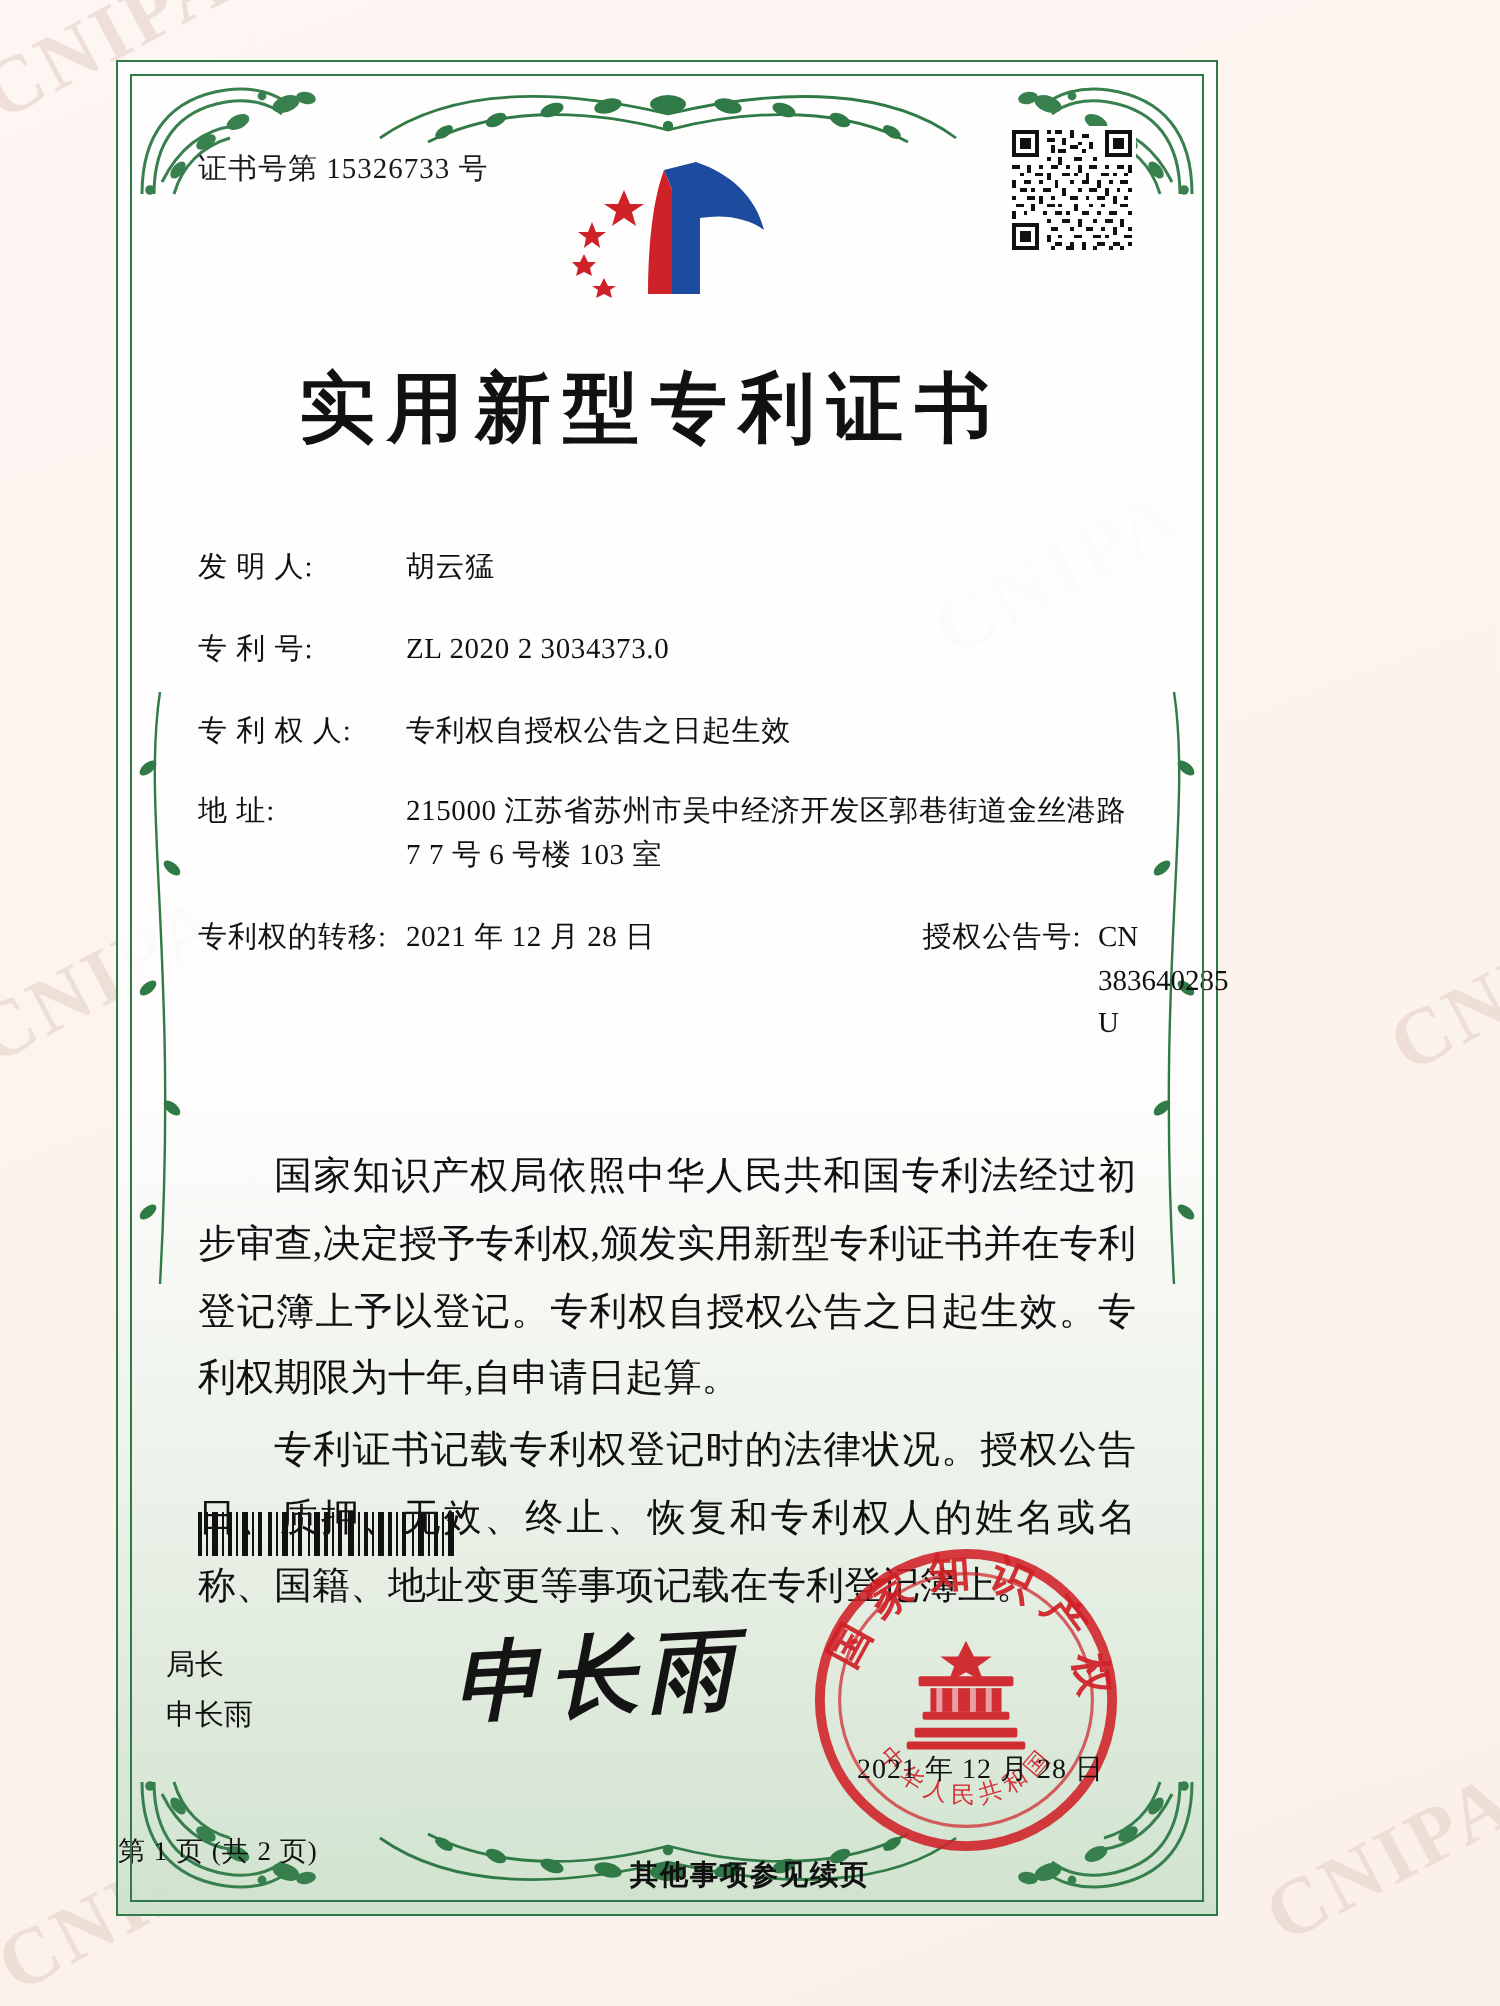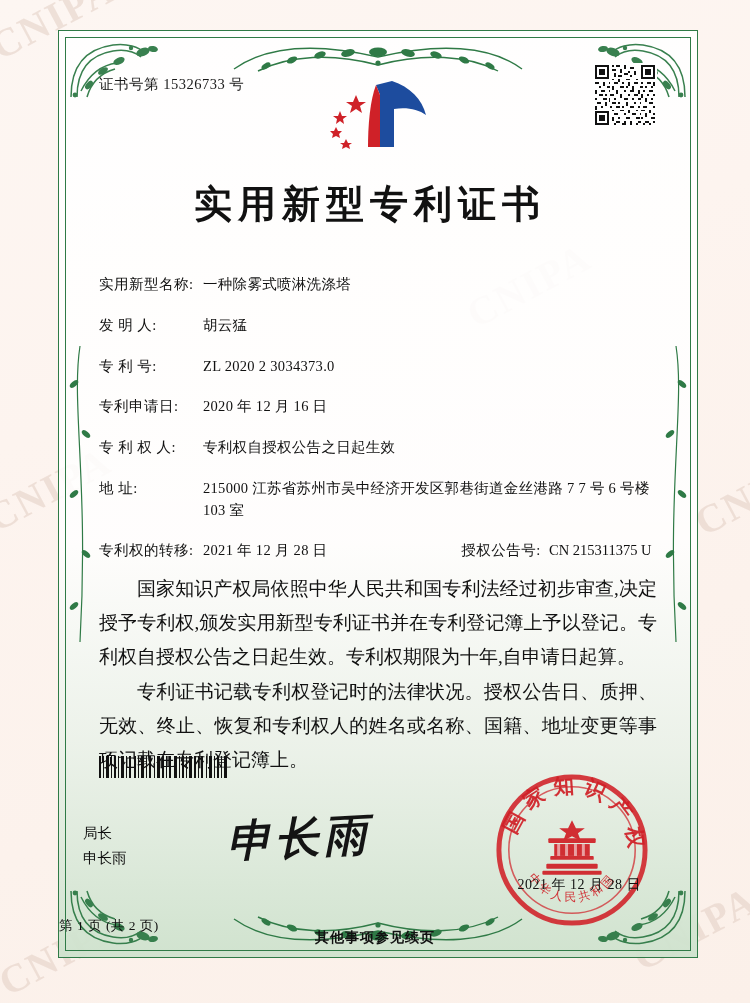--- a/index.html
+++ b/index.html
@@ -38,21 +38,21 @@
   .wm3 { top: 466px; left: -18px; font-size: 40px; transform: rotate(-28deg); }
   .wm4 { top: 470px; left: 690px; font-size: 40px; transform: rotate(-28deg); }
   .wm5 { top: 930px; left: -6px;  font-size: 40px; transform: rotate(-28deg); }
   .wm6 { top: 905px; left: 628px; font-size: 40px; transform: rotate(-28deg); }
 
   
   #cert {
     position: absolute;
     left: 58px;
     top: 30px;
-    width: 640px;
+    width: 551px;
     height: 928px;
     background: linear-gradient(180deg,
         rgba(255,255,255,0.92) 0%,
         rgba(255,255,255,0.86) 55%,
         rgba(233,241,232,0.9) 78%,
         rgba(206,226,205,0.95) 100%);
     border: 1.5px solid #2f7a46;
     box-sizing: border-box;
   }
   #cert::after {
@@ -559,55 +559,47 @@
           <polygon points="22,32 24,37 29,37 25,40 26,45 22,42 18,45 19,40 15,37 20,37"></polygon>
           <polygon points="18,48 20,52 24,52 21,55 22,59 18,57 14,59 15,55 12,52 16,52"></polygon>
           <polygon points="28,60 30,64 34,64 31,66 32,70 28,68 24,70 25,66 22,64 26,64"></polygon>
         </g>
       </svg>
 
       <div class="cert-title">实用新型专利证书</div>
 
       <div class="fields">
 
-        <div class="frow">
-          <div class="flabel">实用新型名称:</div>
-          <div class="fvalue">一种除雾式喷淋洗涤塔</div>
-        </div>
 
         <div class="frow">
           <div class="flabel">发 明 人:</div>
           <div class="fvalue">胡云猛</div>
         </div>
 
         <div class="frow">
           <div class="flabel">专 利 号:</div>
           <div class="fvalue">ZL 2020 2 3034373.0</div>
         </div>
 
-        <div class="frow">
-          <div class="flabel">专利申请日:</div>
-          <div class="fvalue">2020 年 12 月 16 日</div>
-        </div>
 
         <div class="frow">
           <div class="flabel">专 利 权 人:</div>
           <div class="fvalue">专利权自授权公告之日起生效</div>
         </div>
 
         <div class="frow">
           <div class="flabel">地 址:</div>
           <div class="fvalue">215000 江苏省苏州市吴中经济开发区郭巷街道金丝港路 7 7 号 6 号楼 103 室</div>
         </div>
 
         <div class="frow dual">
           <div class="flabel">专利权的转移:</div>
           <div class="fvalue">2021 年 12 月 28 日</div>
           <div class="flabel2">授权公告号:</div>
-          <div class="fvalue2">CN 215311375 U</div>
+          <div class="fvalue2">CN 383640285 U</div>
         </div>
 
       </div>
 
       <div class="paras">
         <p>国家知识产权局依照中华人民共和国专利法经过初步审查,决定授予专利权,颁发实用新型专利证书并在专利登记簿上予以登记。专利权自授权公告之日起生效。专利权期限为十年,自申请日起算。</p>
         <p>专利证书记载专利权登记时的法律状况。授权公告日、质押、无效、终止、恢复和专利权人的姓名或名称、国籍、地址变更等事项记载在专利登记簿上。</p>
       </div>
 
       <svg class="barcode" viewBox="0 0 128 22" shape-rendering="crispEdges">

